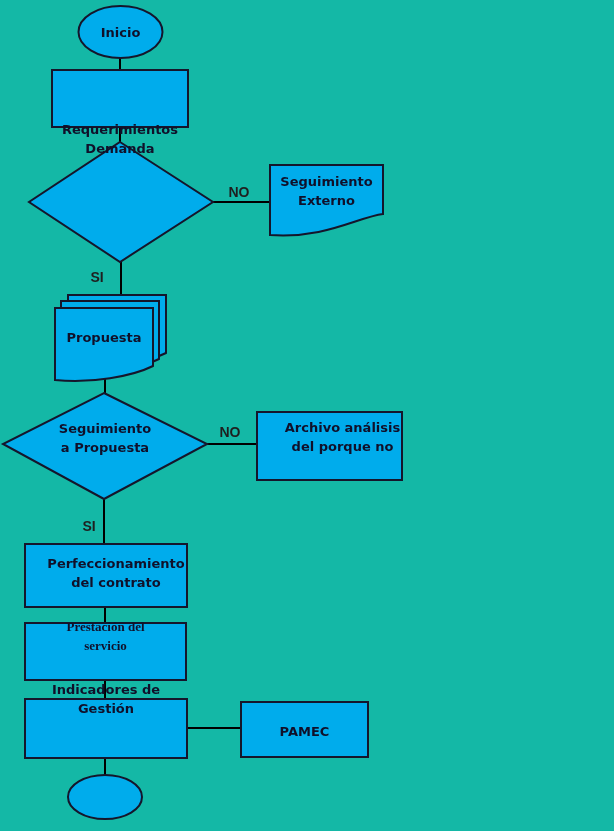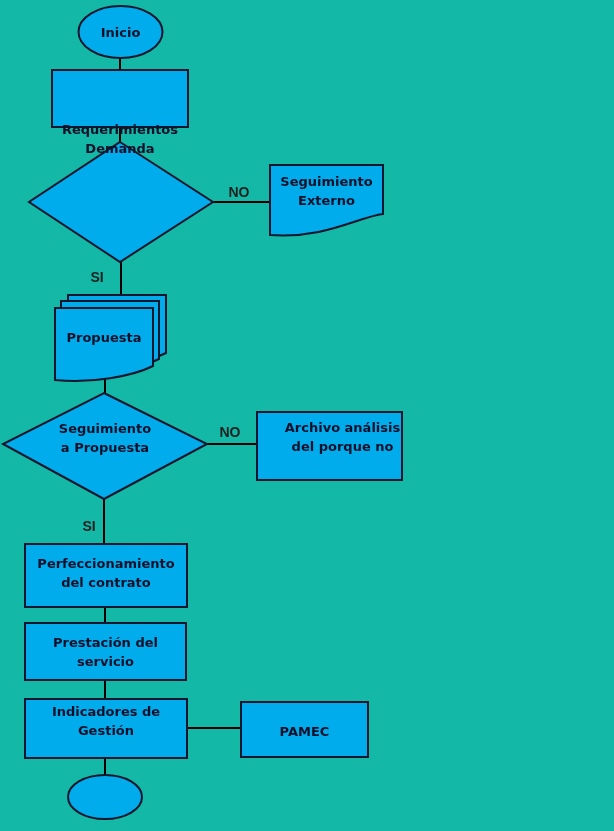--- a/index.html
+++ b/index.html
@@ -95,25 +95,25 @@
   <div class="node-label" style="left:78px;  top:8px;   width:85px;  height:48px;">Inicio</div>
   <div class="node-label" style="left:52px;  top:70px;  width:136px; height:57px;margin-top:40px;">Requerimientos
 Demanda</div>
   <div class="node-label" style="left:270px; top:167px; width:113px; height:48px;">Seguimiento
 Externo</div>
   <div class="node-label" style="left:25px;  top:412px; width:160px; height:52px;">Seguimiento
 a Propuesta</div>
   <div class="node-label" style="left:55px;  top:312px; width:98px;  height:50px;">Propuesta</div>
   <div class="node-label" style="left:257px; top:412px; width:171px; height:50px;">Archivo análisis
 del porque no</div>
-  <div class="node-label" style="left:25px;  top:544px; width:162px; height:57px;">Perfeccionamiento
+  <div class="node-label" style="left:25px;  top:544px; width:162px; height:57px;padding-left:10px;">Perfeccionamiento
 del contrato</div>
-  <div class="node-label" style="left:25px;  top:623px; width:161px; height:57px;">Prestación del
+  <div class="node-label" style="left:25px;  top:607px; width:161px; height:57px;font-family:Liberation Serif, serif;">Prestación del
 servicio</div>
-  <div class="node-label" style="left:25px;  top:691px; width:162px; height:59px;">Indicadores de
+  <div class="node-label" style="left:25px;  top:669px; width:162px; height:59px;">Indicadores de
 Gestión</div>
   <div class="node-label" style="left:241px; top:702px; width:127px; height:58px;">PAMEC</div>
 
   <div class="edge-label" style="left:222px; top:183px; width:34px; height:18px;">NO</div>
   <div class="edge-label" style="left:84px;  top:268px; width:26px; height:18px;">SI</div>
   <div class="edge-label" style="left:213px; top:423px; width:34px; height:18px;">NO</div>
   <div class="edge-label" style="left:76px;  top:517px; width:26px; height:18px;">SI</div>
 
 </div>
 

